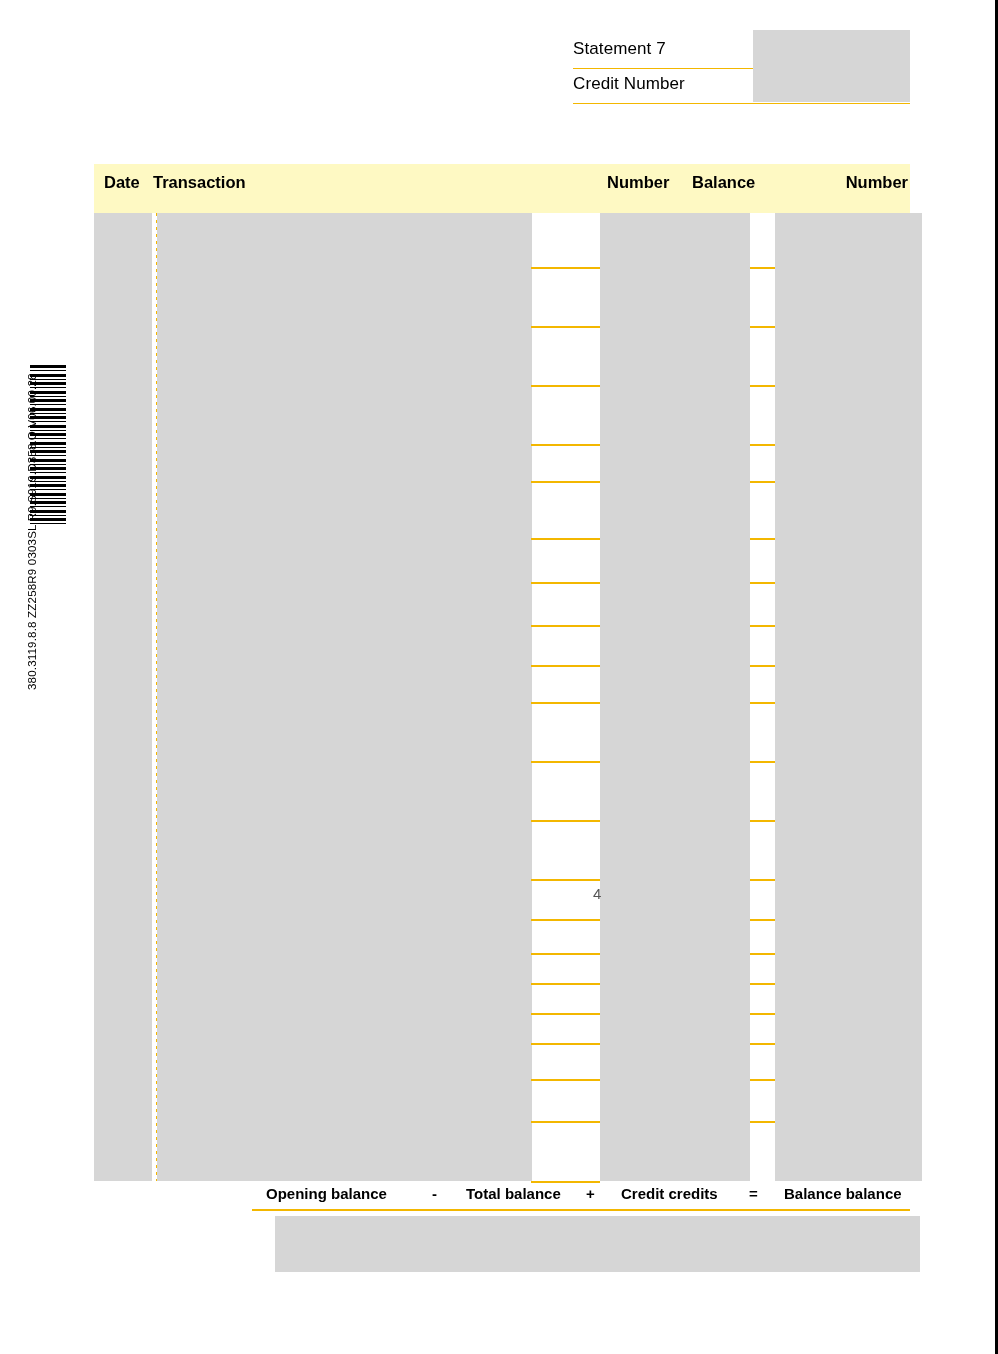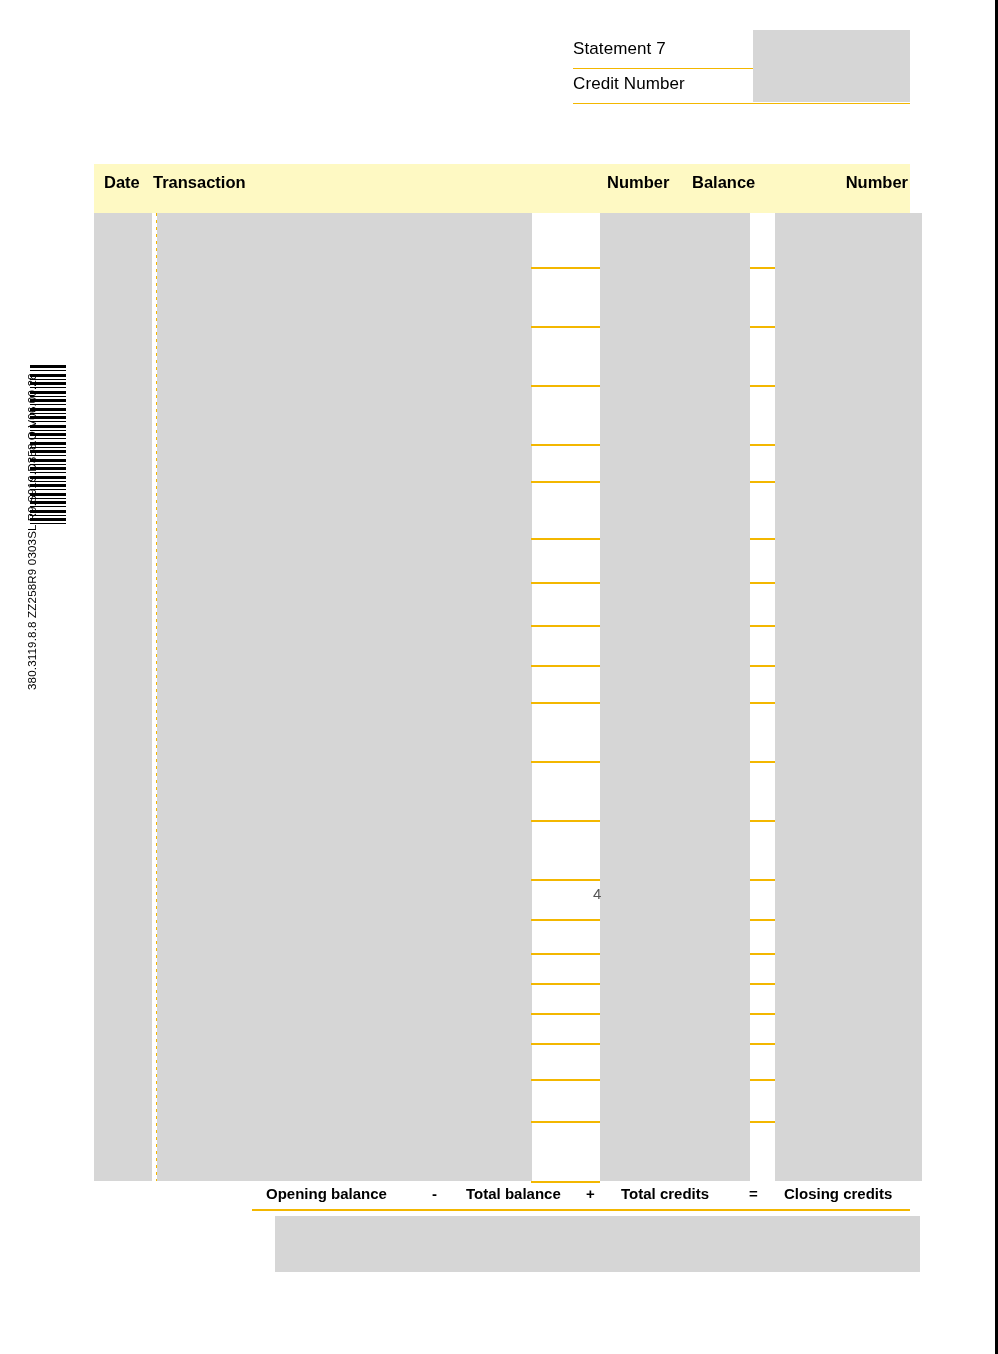--- a/index.html
+++ b/index.html
@@ -286,20 +286,20 @@
 
       <div class="stray-glyph">4</div>
     </div>
   </div>
 
   <div class="totals">
     <div class="totals-label t-opening">Opening balance</div>
     <div class="totals-label t-minus">-</div>
     <div class="totals-label t-debits">Total balance</div>
     <div class="totals-label t-plus">+</div>
-    <div class="totals-label t-credits">Total credits</div>
+    <div class="totals-label t-credits">Credit credits</div>
     <div class="totals-label t-equals">=</div>
-    <div class="totals-label t-closing">Closing credits</div>
+    <div class="totals-label t-closing">Balance balance</div>
     <div class="totals-rule"></div>
   </div>
   <div class="totals-values-box"></div>
 
 </div>
 
 </body></html>

